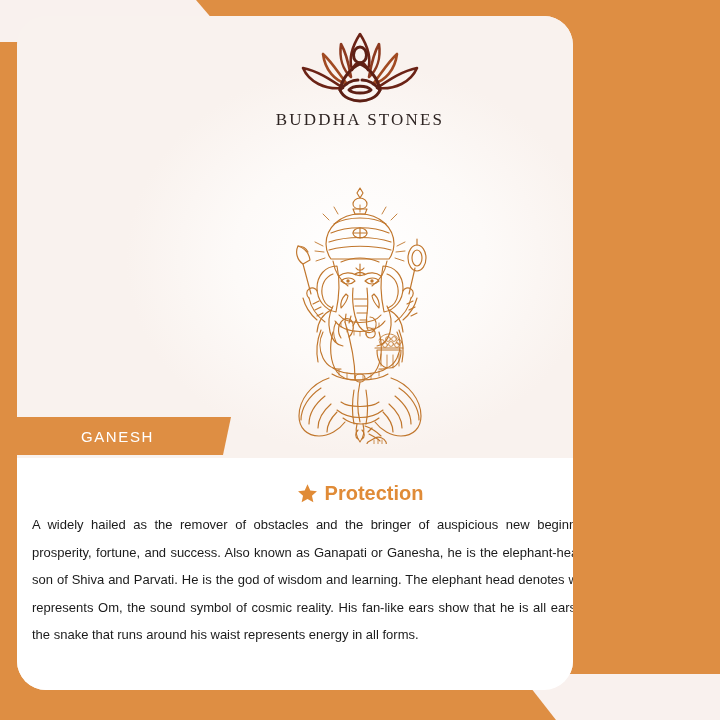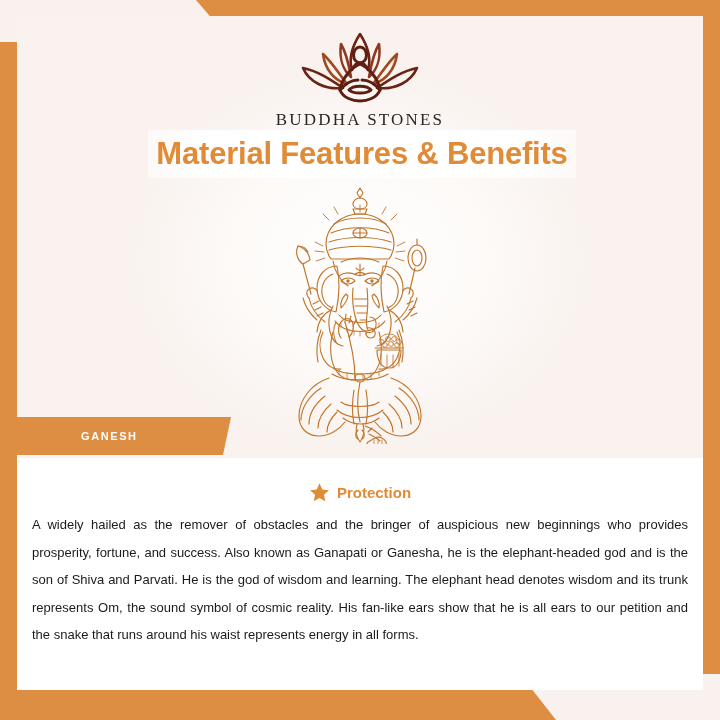--- a/index.html
+++ b/index.html
@@ -46,24 +46,25 @@
     height: 46px;
     background: #f9f1ee;
     clip-path: polygon(36px 46px, 0 0, 200px 0, 200px 46px);
   }
 
   
   .card {
     position: absolute;
     left: 17px;
     top: 16px;
-    width: 686px;
+    width: 556px;
     height: 674px;
     background: #f9f2ee;
     overflow: hidden;
+    border-radius: 29px;
   }
 
   
   .upper-panel {
     position: absolute;
     left: 0;
     top: 0;
     width: 686px;
     height: 442px;
     background:
@@ -153,22 +154,22 @@
     width: 214px;
     height: 38px;
     background: #de8e43;
     clip-path: polygon(0 0, 214px 0, 206px 38px, 0 38px);
     display: flex;
     align-items: center;
   }
   .name-banner-label {
     margin-left: 64px;
     color: #ffffff;
-    font-size: 11px;
-    font-weight: 700;
+    font-size: 15px;
+    font-weight: 400;
     letter-spacing: 1.6px;
   }
 
   
   .keywords {
     position: absolute;
     left: 0;
     top: 466px;
     width: 686px;
     display: flex;
@@ -180,21 +181,21 @@
     display: flex;
     align-items: center;
     gap: 7px;
   }
   .star-icon {
     width: 21px;
     height: 21px;
     display: block;
   }
   .keyword-label {
-    font-size: 15px;
+    font-size: 20px;
     font-weight: 700;
     color: #e08b37;
     white-space: nowrap;
   }
 
   
   .body-copy {
     position: absolute;
     left: 15px;
     top: 495px;
@@ -248,23 +249,20 @@
           <path d="M75 36 C 84 40, 93 50, 95 62 C 90 56, 83 52, 77 52"></path>
 
           <path d="M64 62 C 68 57, 82 57, 86 62 C 82 66, 68 66, 64 62 Z"></path>
 
           <path d="M55 62 C 58 70, 68 73, 75 73 C 82 73, 92 70, 95 62"></path>
         </g>
       </svg>
       <div class="logo-wordmark">BUDDHA STONES</div>
     </div>
 
-    <div class="title-band">
-      <div class="title-text">Material Features &amp; Benefits</div>
-    </div>
 
     <div class="deity-wrap">
       <svg class="deity-art" viewBox="0 0 198 262">
         <g fill="none" stroke="#c0762c" stroke-width="1.15" stroke-linecap="round" stroke-linejoin="round">
 
           <path d="M99 6 l3 5 -3 5 -3 -5 z"></path>
           <path d="M99 16 c-4 0 -7 3 -7 6 c0 3 3 5 7 5 c4 0 7 -2 7 -5 c0 -3 -3 -6 -7 -6 z"></path>
           <path d="M92 27 h14 l-2 5 h-10 z"></path>
 
           <path d="M99 32 c-20 0 -34 14 -34 30 c0 6 2 11 5 15 h58 c3 -4 5 -9 5 -15 c0 -16 -14 -30 -34 -30 z"></path>

